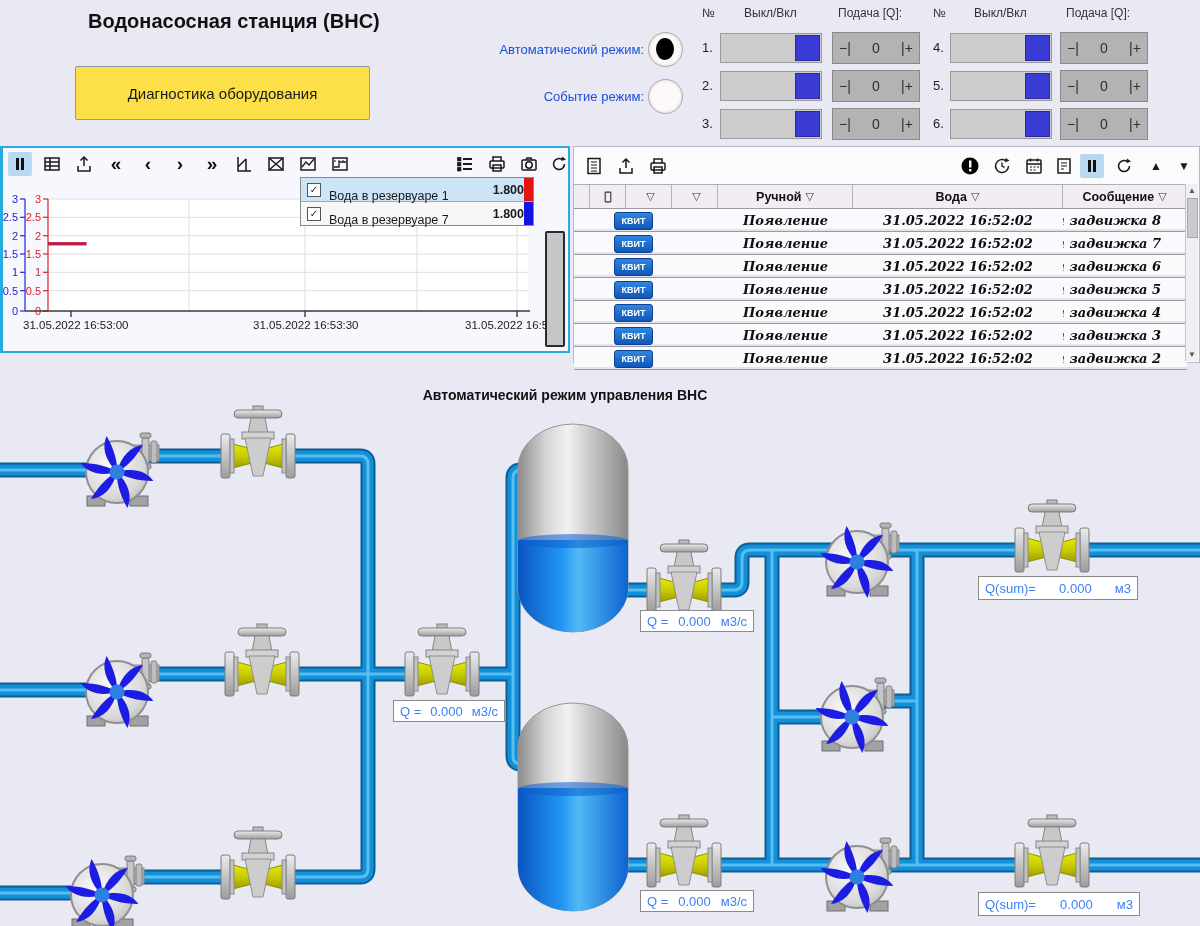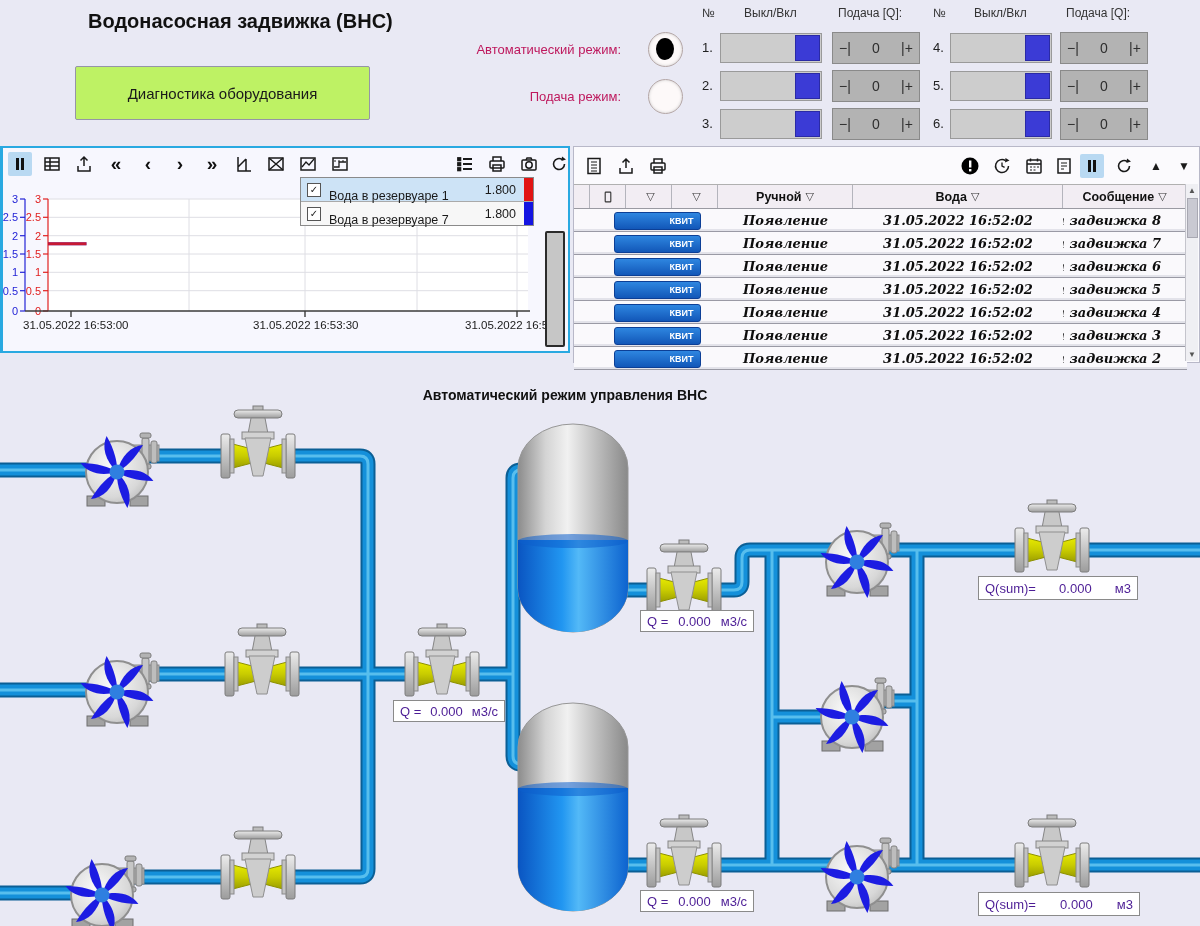--- a/index.html
+++ b/index.html
@@ -2,23 +2,23 @@
 <html><head>
 <meta charset="utf-8">
 <style>
   html,body{margin:0;padding:0;}
   body{width:1200px;height:926px;position:relative;overflow:hidden;background:#e9e9f4;
        font-family:"Liberation Sans",sans-serif;color:#1a1a1a;}
   .abs{position:absolute;}
 
   
   #hdr-title{left:88px;top:10px;font-size:20px;font-weight:600;color:#111;}
-  #diag-btn{left:75px;top:66px;width:293px;height:52px;background:#bef264;border:1px solid #9595a6;
+  #diag-btn{left:75px;top:66px;width:293px;height:52px;background:#fde047;border:1px solid #9595a6;
             border-radius:2px;display:flex;align-items:center;justify-content:center;font-size:15px;cursor:default;}
-  .mode-label{left:401px;width:220px;text-align:right;font-size:13px;color:#be185d;}
+  .mode-label{left:424px;width:220px;text-align:right;font-size:13px;color:#1d4ed8;}
   .radio{left:648px;width:33px;height:33px;border-radius:50%;background:#fdf9f9;border:1px solid #b3a6a6;
          box-shadow:inset 0 0 3px #ccc;}
   .radio .dot{position:absolute;left:7px;top:5px;width:18px;height:22px;border-radius:50%;background:#000;}
 
   
   #pumpctl{left:698px;top:4px;width:498px;height:140px;}
   .pc-h{position:absolute;top:2px;font-size:12px;color:#333;}
   .pc-num{position:absolute;font-size:13px;color:#222;}
   .pc-slider{position:absolute;width:100px;height:28px;background:#cdcdcd;border:1px solid #9a9a9a;}
   .pc-slider .knob{position:absolute;right:1px;top:1px;bottom:1px;width:23px;background:#3b3bd6;border:1px solid #2a2aa6;}
@@ -37,65 +37,65 @@
   #plot-wrap{position:absolute;left:0;top:31px;width:564px;height:172px;}
   .chart-slider{left:542px;top:52px;width:16px;height:112px;background:#c6c6c6;border:2px solid #2b2b2b;border-radius:2px;}
   #legend{left:297px;top:29px;width:232px;border:1px solid #8a8a8a;background:#fff;font-size:12.5px;z-index:5;}
   .lg-row{height:23px;display:flex;align-items:center;border-bottom:1px solid #aaa;}
   .lg-row:last-child{border-bottom:none;}
   .lg-row.sel{background:#cde3f6;}
   .lg-row.alt{background:#f7f7f7;}
   .lg-chk{width:12px;height:12px;border:1px solid #555;background:#fff;margin:0 8px 0 6px;
           font-size:10px;line-height:11px;text-align:center;color:#222;flex:0 0 auto;}
   .lg-label{flex:1;margin-top:12px;}
-  .lg-val{margin-right:8px;}
+  .lg-val{font-weight:bold;}
   .lg-chip{width:9px;align-self:stretch;flex:0 0 auto;}
 
   
   #evt{left:573px;top:146px;width:627px;height:217px;background:#fbfafd;border:1px solid #b8b8c8;box-sizing:border-box;}
   #evt-toolbar{position:absolute;left:0;top:0;width:100%;height:37px;}
   #evt-grid{position:absolute;left:0;top:37px;width:613px;}
   .ehead{display:grid;grid-template-columns:16px 36px 46px 46px 135px 210px 124px;height:23px;
          background:#f2edf3;border-top:1px solid #b0b0b0;border-bottom:1px solid #9a9aa2;}
   .ehead>div{border-right:1px solid #b4b4bc;display:flex;align-items:center;justify-content:center;
              font-size:12.5px;font-weight:bold;color:#111;}
   .funnel{font-size:11px;color:#333;margin-left:4px;font-weight:normal;}
   .erow{display:grid;grid-template-columns:16px 36px 46px 46px 135px 210px 124px;height:22px;
         background:#faf9fc;border-bottom:1px solid #9a9aa5;box-shadow:inset 0 -2px 0 #e3e3ea;position:relative;
         font-family:"DejaVu Serif",serif;font-style:italic;font-weight:bold;font-size:13px;color:#0d0d0d;}
   .erow .c{display:flex;align-items:center;justify-content:center;overflow:hidden;white-space:nowrap;}
   .erow .msg{justify-content:flex-end;padding-right:26px;}
   .ack{position:absolute;left:40px;top:3px;width:37px;height:16px;font-family:"Liberation Sans",sans-serif;
        font-style:normal;font-size:9px;font-weight:bold;color:#fff;display:flex;align-items:center;justify-content:center;
-       background:linear-gradient(#2e86e0,#1257b8);border:1px solid #0c3f96;border-radius:3px;cursor:default;padding-left:48px;}
+       background:linear-gradient(#2e86e0,#1257b8);border:1px solid #0c3f96;border-radius:3px;cursor:default;}
   #evt-sb{position:absolute;right:1px;top:37px;width:12px;height:177px;background:#efeff3;border-left:1px solid #c4c4cc;
           font-size:8px;color:#555;text-align:center;}
   #evt-sb .thumb{position:absolute;left:1px;top:14px;width:9px;height:38px;background:#c9c9d2;border:1px solid #a8a8b2;}
   #evt-sb .sb-up{position:absolute;top:2px;left:0;right:0;}
   #evt-sb .sb-dn{position:absolute;bottom:2px;left:0;right:0;}
 
   
   #mimic{left:0;top:360px;width:1200px;height:566px;}
   #mimic-title{left:0;top:27px;width:1130px;text-align:center;font-size:14px;font-weight:bold;color:#111;}
-  .ql{display:flex;align-items:center;background:#fff;border:1px solid #8a8a8a;font-size:13px;color:#4c1d95;
+  .ql{display:flex;align-items:center;background:#fff;border:1px solid #8a8a8a;font-size:13px;color:#3b82f6;
       padding:0 6px;justify-content:space-between;z-index:4;}
   .sb-ar{cursor:default;}
 </style>
 </head>
 <body>
 
-<div class="abs" id="hdr-title">Водонасосная задвижка (ВНС)</div>
+<div class="abs" id="hdr-title">Водонасосная станция (ВНС)</div>
 <div class="abs" id="diag-btn">
   <span>Диагностика оборудования</span>
 </div>
 <div class="abs mode-label" style="top:42px;">Автоматический режим:</div>
 <div class="abs radio" style="top:32px;">
     <span class="dot"></span>
   </div>
-<div class="abs mode-label" style="top:89px;">Подача режим:</div>
+<div class="abs mode-label" style="top:89px;">Событие режим:</div>
 <div class="abs radio" style="top:79px;"></div>
 
 <div class="abs" id="pumpctl">
   <div class="pc-h" style="left:4px;">№</div>
   <div class="pc-h" style="left:46px;">Выкл/Вкл</div>
   <div class="pc-h" style="left:140px;">Подача [Q]:</div>
   <div class="pc-h" style="left:235px;">№</div>
   <div class="pc-h" style="left:276px;">Выкл/Вкл</div>
   <div class="pc-h" style="left:368px;">Подача [Q]:</div>
 <div class="pc-num" style="left: 4px; top: 36px;">1.</div>

